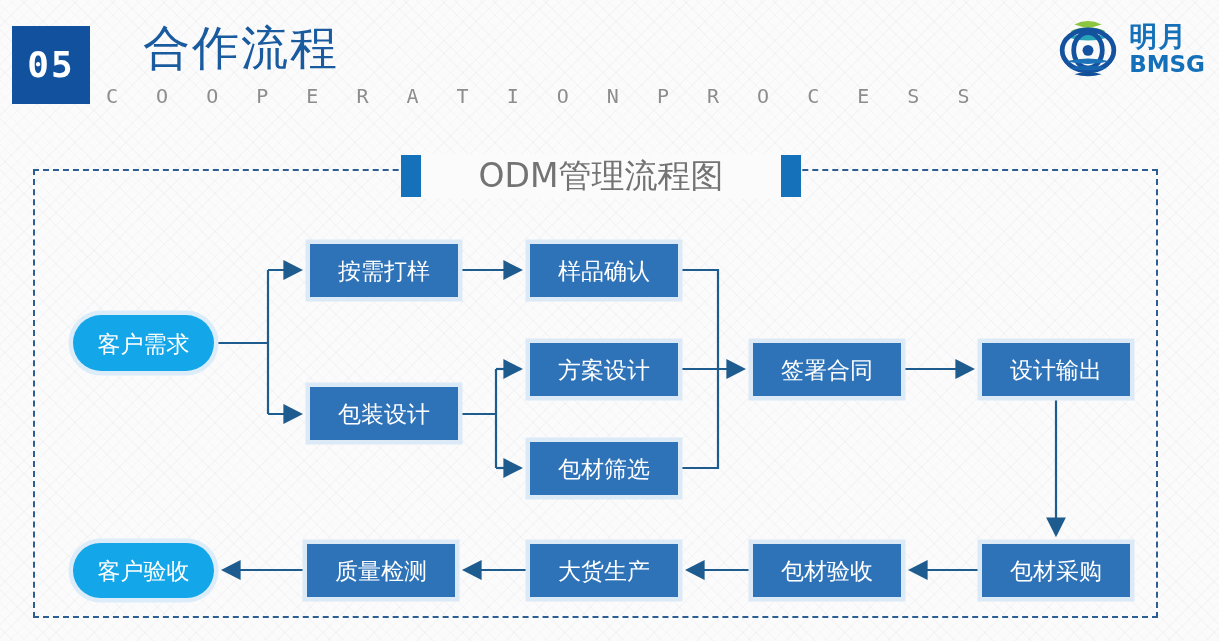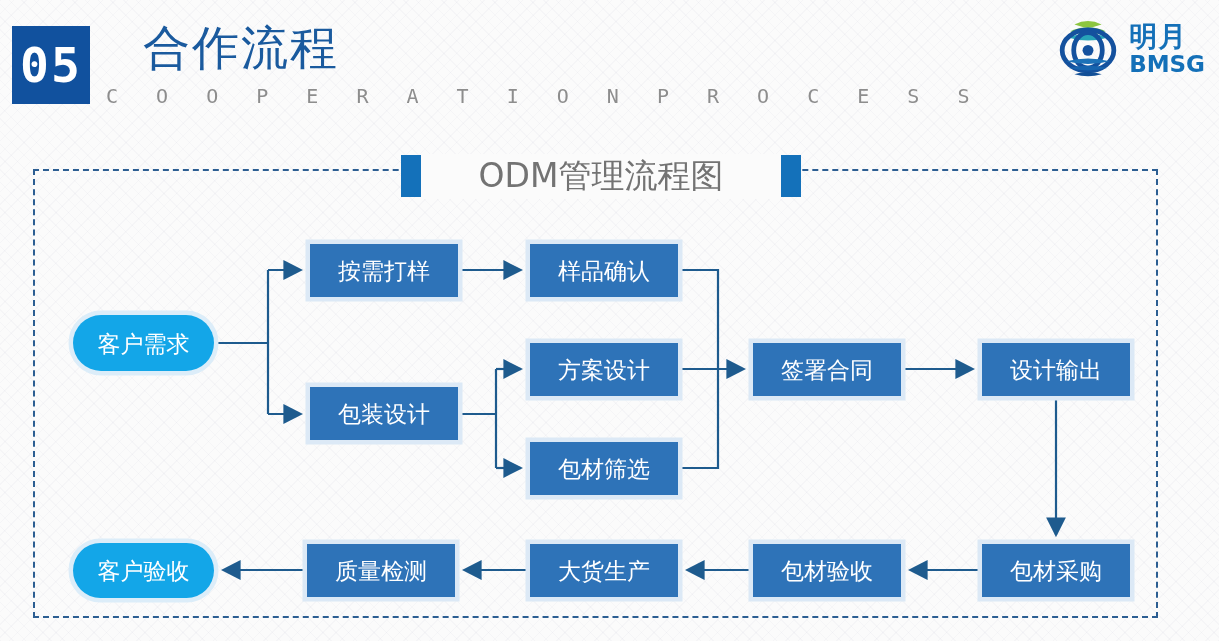--- a/index.html
+++ b/index.html
@@ -45,21 +45,21 @@
     position: absolute;
     left: 12px; top: 26px;
     width: 78px; height: 78px;
     background: #11519E;
     display: flex;
     align-items: center;
     justify-content: center;
   }
   #num-badge .num {
     color: #ffffff;
-    font-size: 48px;
+    font-size: 36px;
     font-weight: 700;
     letter-spacing: 2px;
     line-height: 1;
     font-family: "DejaVu Sans Mono", "Liberation Mono", monospace;
   }
   #title-cn {
     position: absolute;
     left: 103px; top: 21px;
     font-size: 47px;
     color: #1A5A9E;

